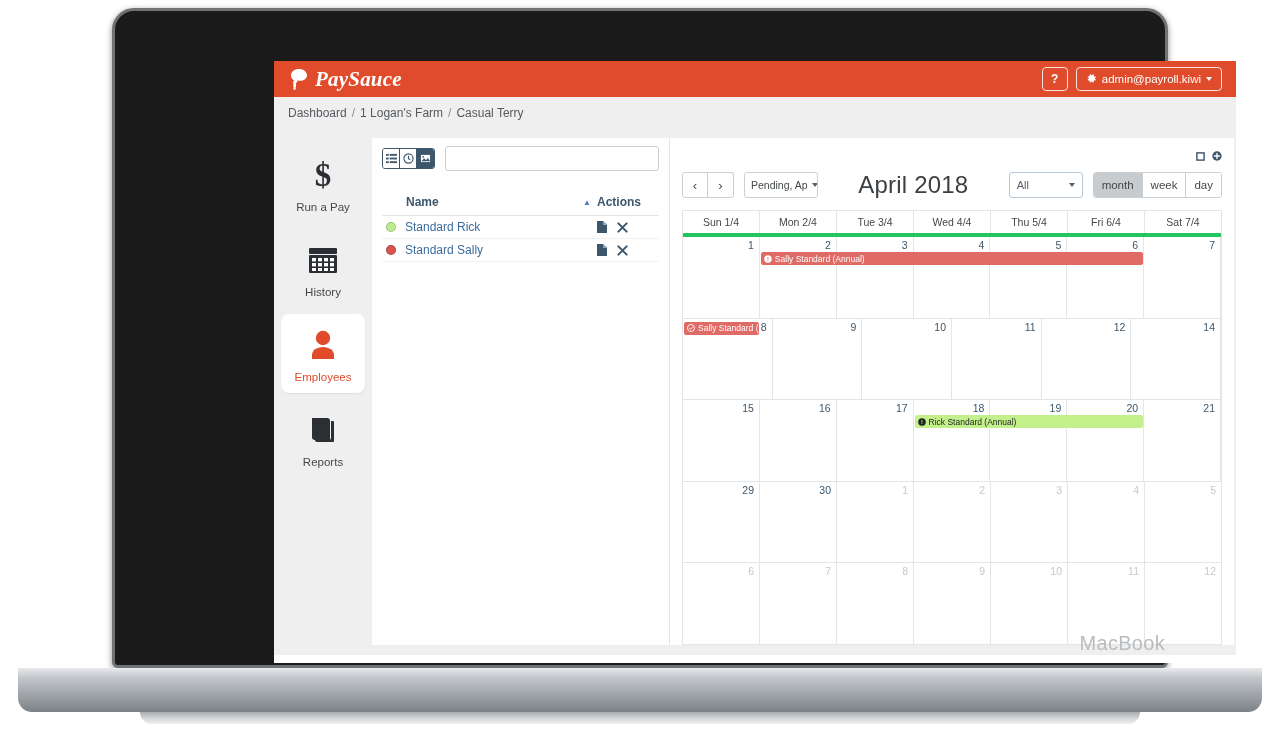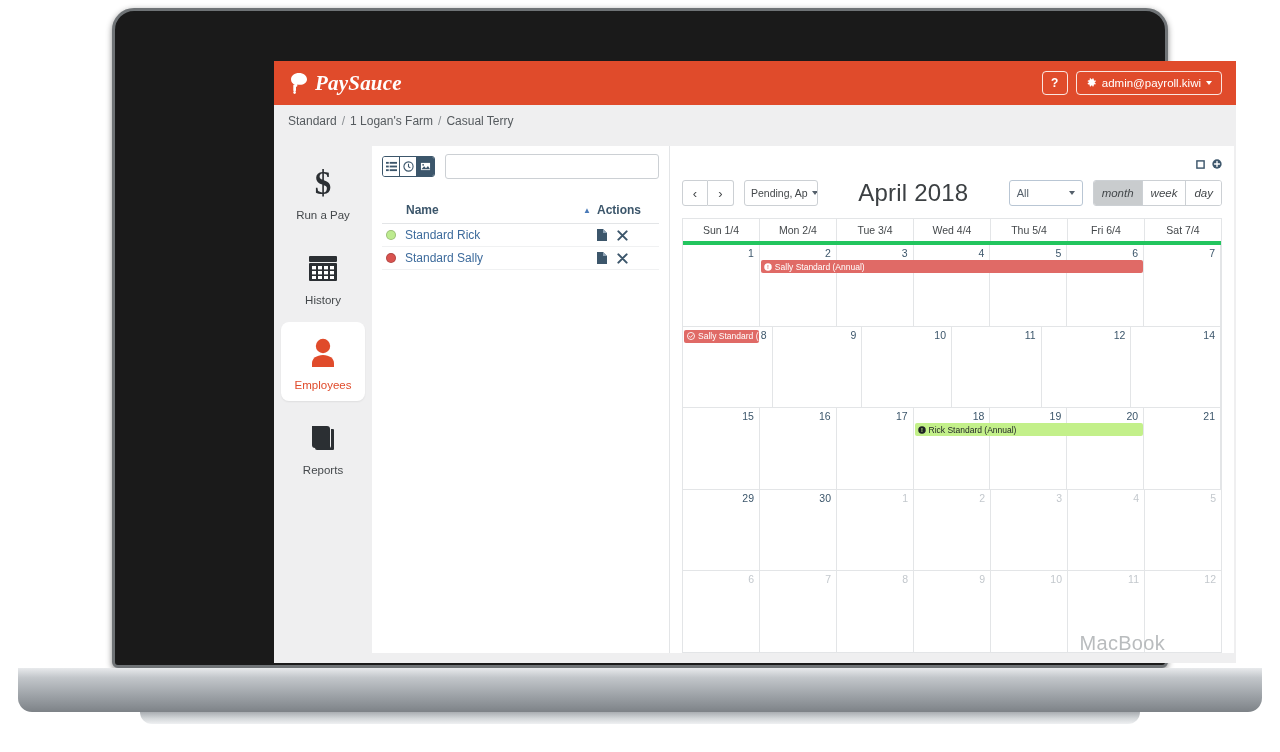--- a/index.html
+++ b/index.html
@@ -59,21 +59,21 @@
     left: 140px; top: 712px;
     width: 1000px; height: 12px;
     background: linear-gradient(180deg,#9a9fa4 0%,#cdd1d4 55%,#eceef0 100%);
     border-radius: 0 0 40px 40px;
     opacity: .85;
   }
 
   
   .app-header {
     position: relative;
-    height: 44px;
+    height: 36px;
     background: #e04b2b;
     display: flex; align-items: center;
     padding: 0 14px;
   }
   .brand { display: flex; align-items: center; gap: 5px; }
   .brand-mark { width: 22px; height: 24px; position: relative; }
   .brand-name {
     color: #fff; font-size: 21px; font-weight: bold; font-style: italic;
     font-family: "Liberation Serif", serif; letter-spacing: .2px;
   }
@@ -201,21 +201,21 @@
     display: flex; align-items: center; justify-content: space-between;
     padding: 0 7px; cursor: pointer; margin-right: 10px;
   }
   .caret { width: 0; height: 0; border-left: 3.5px solid transparent; border-right: 3.5px solid transparent; border-top: 4px solid #55606b; }
   .caret-w { border-top-color: #fff; }
   .view-group { display: flex; border: 1px solid #ccd0d4; border-radius: 3px; overflow: hidden; }
   .view-btn {
     height: 24px; padding: 0 8px; background: #fff;
     font-size: 11.5px; color: #44484b;
     display: flex; align-items: center;
-    border-right: 1px solid #ccd0d4; cursor: pointer; font-style: italic;
+    border-right: 1px solid #ccd0d4; cursor: pointer;
   }
   .view-btn:last-child { border-right: none; }
   .view-btn.active { background: #c9ccce; }
 
   .cal-grid { flex: 1; border: 1px solid #e3e5e7; border-bottom: none; display: flex; flex-direction: column; }
   .cal-dow { display: flex; border-bottom: 4px solid #22c55e; }
   .dow-cell {
     flex: 1; text-align: center; padding: 5px 0;
     font-size: 10.5px; color: #44484b;
     border-right: 1px solid #e3e5e7;
@@ -271,21 +271,21 @@
                 <path d="M14 9.1l-1.2-.3a4.9 4.9 0 0 0 0-1.6l1.2-.3a.5.5 0 0 0 .3-.6l-.4-1.1a.5.5 0 0 0-.6-.3l-1.1.4a4.9 4.9 0 0 0-1.1-1.1l.4-1.1a.5.5 0 0 0-.3-.6L10 1.9a.5.5 0 0 0-.6.3L9.1 3.4a4.9 4.9 0 0 0-1.6 0L7.2 2.2a.5.5 0 0 0-.6-.3l-1.1.4a.5.5 0 0 0-.3.6l.4 1.1a4.9 4.9 0 0 0-1.1 1.1l-1.1-.4a.5.5 0 0 0-.6.3l-.4 1.1a.5.5 0 0 0 .3.6l1.2.3a4.9 4.9 0 0 0 0 1.6l-1.2.3a.5.5 0 0 0-.3.6l.4 1.1a.5.5 0 0 0 .6.3l1.1-.4a4.9 4.9 0 0 0 1.1 1.1l-.4 1.1a.5.5 0 0 0 .3.6l1.1.4a.5.5 0 0 0 .6-.3l.3-1.2a4.9 4.9 0 0 0 1.6 0l.3 1.2a.5.5 0 0 0 .6.3l1.1-.4a.5.5 0 0 0 .3-.6l-.4-1.1a4.9 4.9 0 0 0 1.1-1.1l1.1.4a.5.5 0 0 0 .6-.3l.4-1.1a.5.5 0 0 0-.3-.6z"></path>
               </svg>
             </span>
             <span>admin@payroll.kiwi</span>
             <span class="caret caret-w"></span>
           </div>
         </div>
       </div>
 
       <div class="breadcrumb-bar">
-        <span class="crumb">Standard</span>
+        <span class="crumb">Dashboard</span>
         <span class="crumb-sep">/</span>
         <span class="crumb">1 Logan's Farm</span>
         <span class="crumb-sep">/</span>
         <span class="crumb">Casual Terry</span>
       </div>
 
       <div class="app-body">
 
         <div class="sidebar">
           <div class="nav-item">

